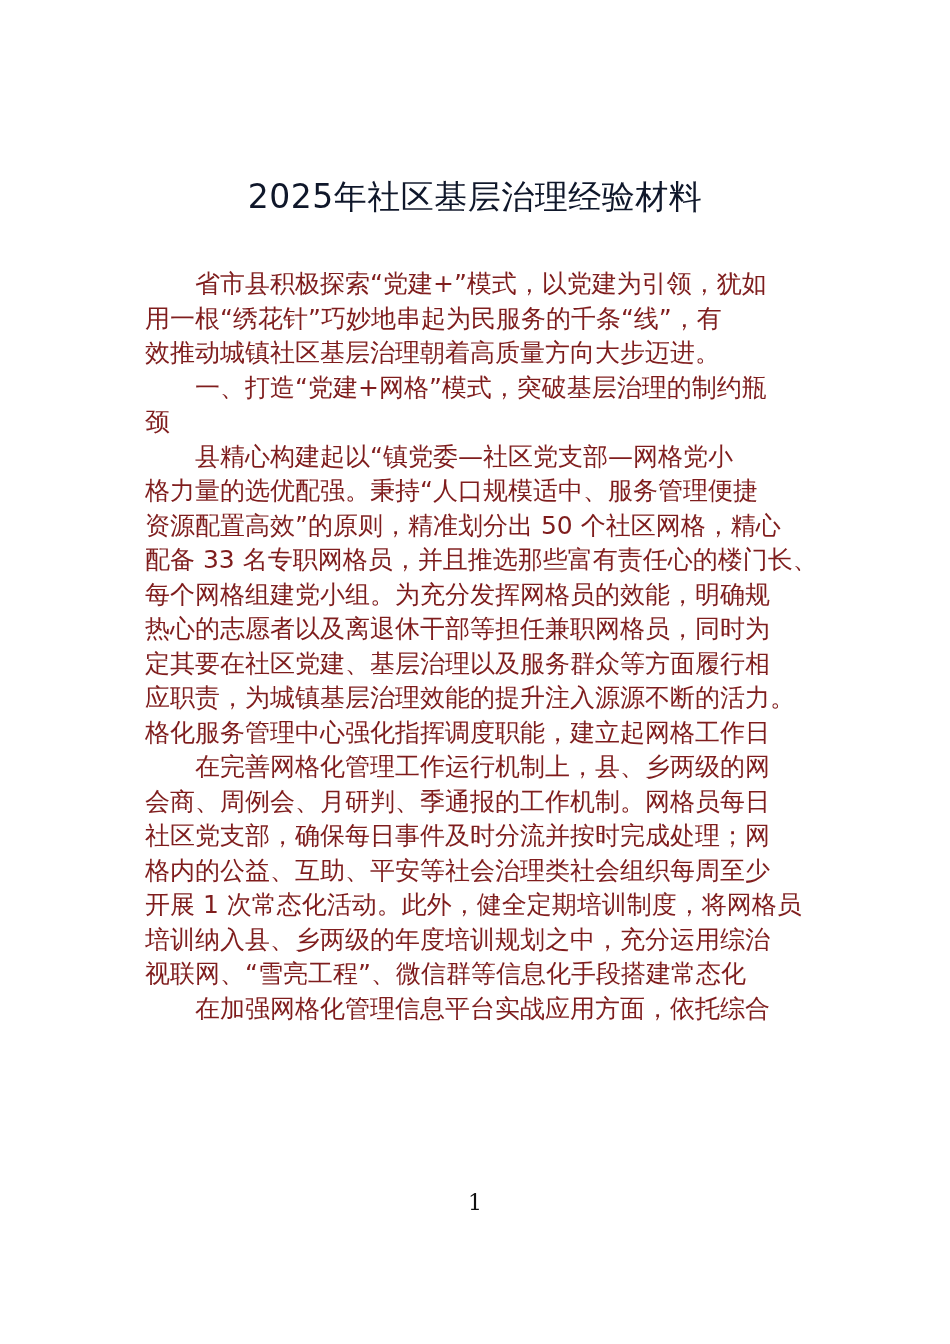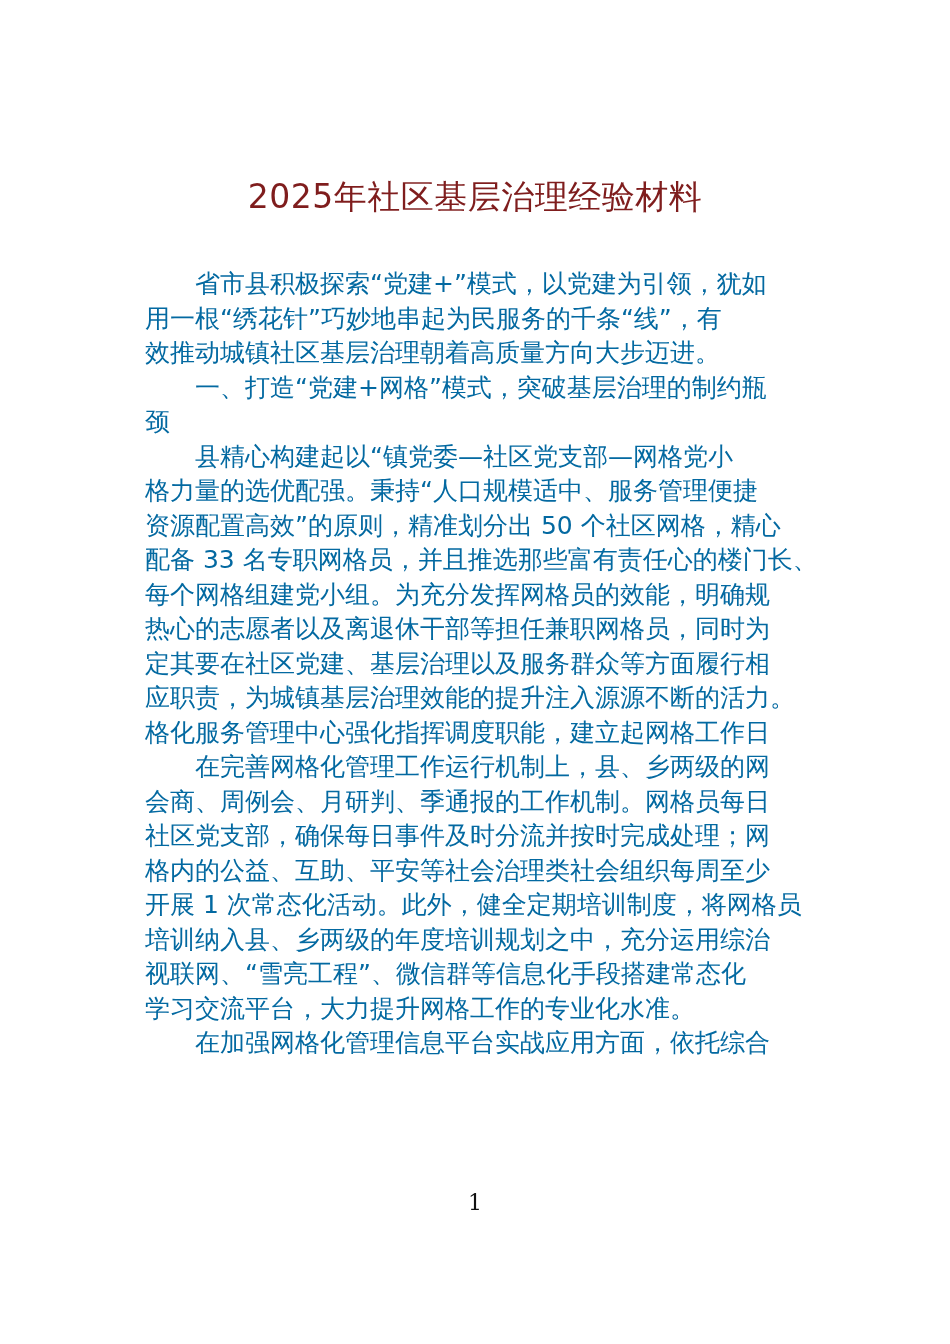--- a/index.html
+++ b/index.html
@@ -2,26 +2,26 @@
 <html><head>
   <meta charset="utf-8">
   <style>
     html, body { margin: 0; padding: 0; background: #ffffff; }
     body { width: 950px; height: 1344px; position: relative; overflow: hidden; }
     .page {
       position: absolute; left: 0; top: 0; width: 950px; height: 1344px; background: #ffffff;
     }
     .title {
       position: absolute; left: 0; top: 172px; width: 950px; text-align: center;
-      font-family: "DejaVu Sans", sans-serif; font-size: 33px; color: #7f1d1d; letter-spacing: 0.5px;
+      font-family: "DejaVu Sans", sans-serif; font-size: 33px; color: #0f172a; letter-spacing: 0.5px;
       line-height: 50px;
     }
     .body-text {
       position: absolute; left: 145px; top: 267px; width: 664px;
-      font-family: "DejaVu Sans", sans-serif; font-size: 25px; color: #0369a1;
+      font-family: "DejaVu Sans", sans-serif; font-size: 25px; color: #7f1d1d;
       line-height: 34.5px;
     }
     .line { white-space: nowrap; height: 34.5px; display: block; }
     .indent { padding-left: 50px; }
     .page-number {
       position: absolute; left: 0; top: 1188px; width: 950px; text-align: center;
       font-family: "DejaVu Serif", serif; font-size: 22px; color: #111; line-height: 30px;
     }
   </style>
 </head>
@@ -44,17 +44,16 @@
       <span class="line">定其要在社区党建、基层治理以及服务群众等方面履行相</span>
       <span class="line">应职责，为城镇基层治理效能的提升注入源源不断的活力。</span>
       <span class="line">格化服务管理中心强化指挥调度职能，建立起网格工作日</span>
       <span class="line indent">在完善网格化管理工作运行机制上，县、乡两级的网</span>
       <span class="line">会商、周例会、月研判、季通报的工作机制。网格员每日</span>
       <span class="line">社区党支部，确保每日事件及时分流并按时完成处理；网</span>
       <span class="line">格内的公益、互助、平安等社会治理类社会组织每周至少</span>
       <span class="line">开展 1 次常态化活动。此外，健全定期培训制度，将网格员</span>
       <span class="line">培训纳入县、乡两级的年度培训规划之中，充分运用综治</span>
       <span class="line">视联网、“雪亮工程”、微信群等信息化手段搭建常态化</span>
-      <span class="line">学习交流平台，大力提升网格工作的专业化水准。</span>
       <span class="line indent">在加强网格化管理信息平台实战应用方面，依托综合</span>
     </div>
   <div class="page-number">1</div>
 </div>
 
 </body></html>

